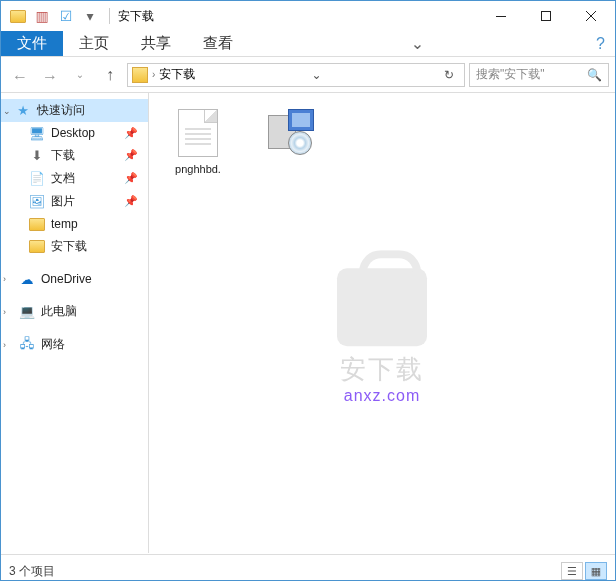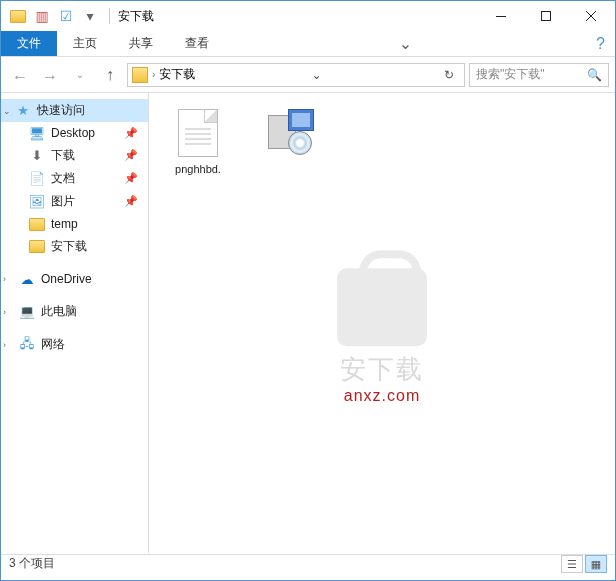--- a/index.html
+++ b/index.html
@@ -7,21 +7,21 @@
 
 .titlebar { height: 30px; background: #fff; display: flex; align-items: center; padding: 0 2px; }
 .qat { display: flex; align-items: center; gap: 2px; padding: 0 4px; }
 .qat-icon { width: 22px; height: 22px; display: flex; align-items: center; justify-content: center; font-size: 14px; }
 .title-sep { width: 1px; height: 16px; background: #ccc; margin: 0 4px; }
 .title-text { font-size: 12px; color: #000; margin-left: 4px; }
 .win-controls { margin-left: auto; display: flex; }
 .win-btn { width: 45px; height: 30px; display: flex; align-items: center; justify-content: center; }
 
 .ribbon-tabs { height: 26px; display: flex; border-bottom: 1px solid #ddd; }
-.rtab { padding: 3px 16px; font-size: 12px; display: flex; align-items: center; color: #333; }
+.rtab { padding: 3px 16px; font-size: 15px; display: flex; align-items: center; color: #333; }
 .rtab.active { background: #1979ca; color: #fff; }
 .ribbon-expand { margin-left: auto; padding: 0 10px; display: flex; align-items: center; color: #666; }
 
 .addrbar { height: 36px; display: flex; align-items: center; padding: 4px 6px; gap: 4px; border-bottom: 1px solid #ddd; }
 .nav-btn { width: 26px; height: 26px; display: flex; align-items: center; justify-content: center; color: #999; border-radius: 2px; }
 .nav-btn.enabled { color: #555; }
 .breadcrumb { flex: 1; height: 24px; border: 1px solid #ccc; display: flex; align-items: center; padding: 0 4px; font-size: 12px; gap: 4px; }
 .bc-icon { width: 16px; height: 16px; background: linear-gradient(#fce38a,#f3c23c); border: 1px solid #d9a93f; }
 .bc-chev { color: #777; font-size: 10px; }
 .bc-refresh { margin-left: auto; padding: 0 6px; color: #555; }
@@ -67,23 +67,23 @@
 .exe-icon { width: 48px; height: 48px; position: relative; }
 .exe-box { position:absolute; left:2px; top:6px; width:28px; height:34px; background:#d9d9d9; border:1px solid #999; }
 .exe-win { position:absolute; right:0; top:0; width:26px; height:22px; background:#4a80d4; border:1px solid #2c5aa8; }
 .exe-win::after { content:""; position:absolute; inset:3px; background:#9cc1f0; }
 .exe-disc { position:absolute; right:2px; bottom:2px; width:24px; height:24px; border-radius:50%; background: radial-gradient(circle,#fff 20%, #b9d4e8 35%, #e7f0f7 55%, #a8c8e0 80%); border:1px solid #888; }
 
 .watermark { position: absolute; top: 50%; left: 50%; transform: translate(-50%,-40%); text-align: center; color: #e2e2e2; pointer-events: none; }
 .wm-bag { width: 90px; height: 78px; margin: 0 auto 6px; background: #eaeaea; border-radius: 10px; position: relative; }
 .wm-bag::before { content:""; position:absolute; top:-18px; left:22px; width:46px; height:30px; border:8px solid #eaeaea; border-bottom:none; border-radius: 22px 22px 0 0; }
 .wm-text1 { font-size: 26px; color:#d9d9d9; letter-spacing: 2px; }
-.wm-text2 { font-size: 16px; color:#b91c1c; letter-spacing: 1px; }
-
-.statusbar { position:absolute; bottom:0; left:0; right:0; height: 26px; border-top: 1px solid #ddd; display: flex; align-items: flex-start; padding: 0 8px; font-size: 12px; color: #444; gap: 24px; }
+.wm-text2 { font-size: 16px; color:#8b5cf6; letter-spacing: 1px; }
+
+.statusbar { position:absolute; bottom:0; left:0; right:0; height: 26px; border-top: 1px solid #ddd; display: flex; align-items: flex-end; padding: 0 8px; font-size: 12px; color: #444; gap: 24px; }
 .view-btns { margin-left: auto; display:flex; gap:2px; }
 .vbtn { width:22px; height:18px; border:1px solid #ccc; display:flex; align-items:center; justify-content:center; font-size:11px; color:#555; }
 .vbtn.active { background:#cce8ff; border-color:#7ab6e8; }
 </style>
 </head>
 <body>
 
 <div class="titlebar">
   <div class="qat">
     <span class="qat-icon">

